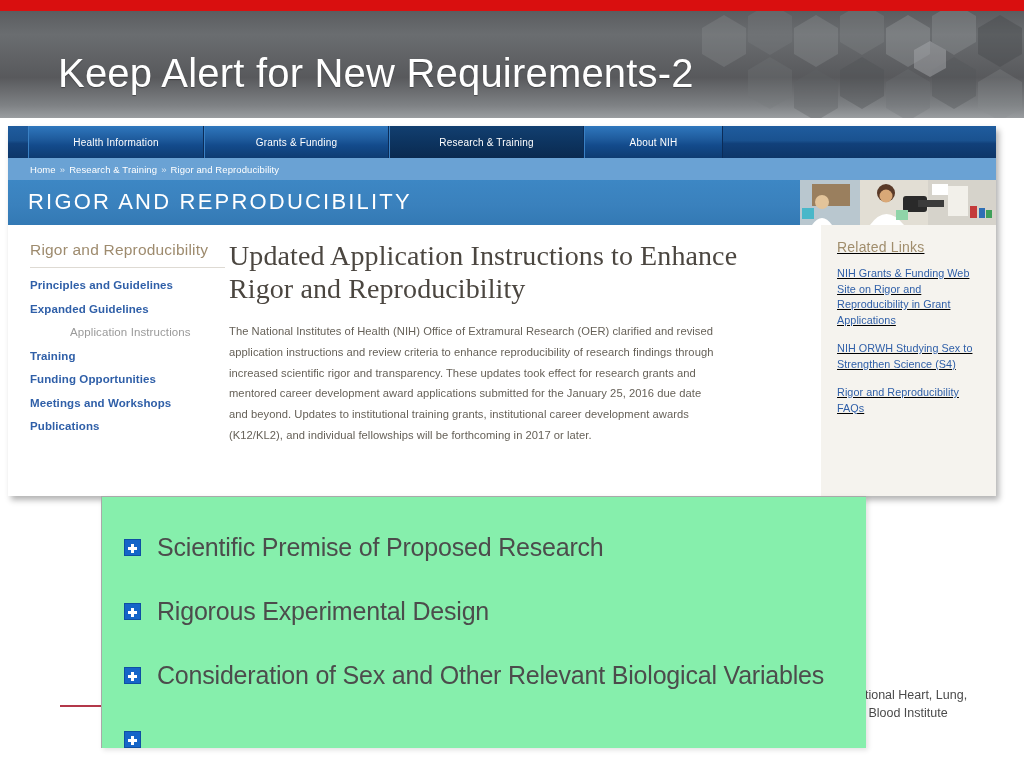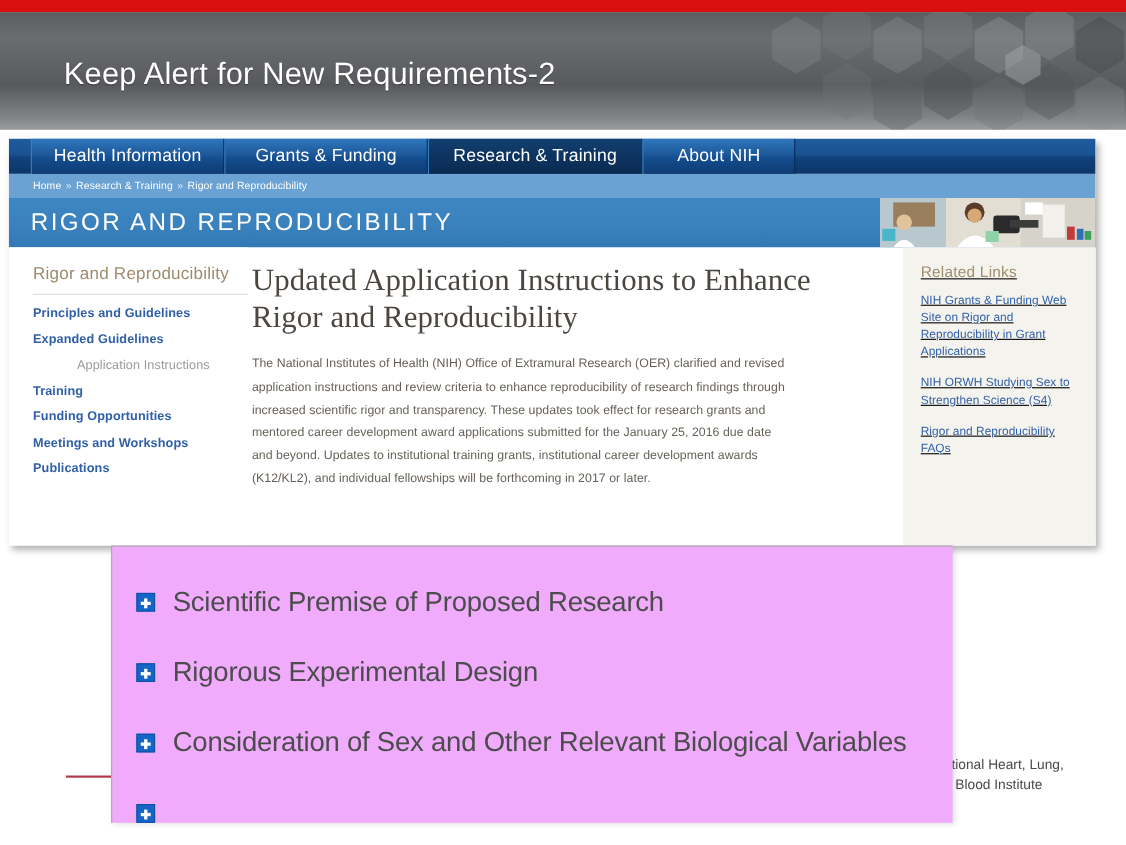--- a/index.html
+++ b/index.html
@@ -17,41 +17,41 @@
     background:#d90f0f;
   }
   .slide-banner{
     position:absolute; left:0; top:11px; width:1024px; height:107px;
     background:linear-gradient(to bottom,#5b5d60 0%,#6a6d70 22%,#58595c 62%,#7e8184 88%,#9a9da0 100%);
     overflow:hidden;
   }
   .hexwrap{ position:absolute; right:0; top:0; width:340px; height:107px; opacity:.55; }
   .slide-title{
     position:absolute; left:58px; top:40px;
-    font-size:28px; color:#ffffff; letter-spacing:.2px;
+    font-size:40px; color:#ffffff; letter-spacing:.2px;
     font-family:"Liberation Sans", sans-serif; font-weight:400;
     text-shadow:0 1px 1px rgba(0,0,0,.35);
     white-space:nowrap;
   }
 
   
   .page{
     position:absolute; left:8px; top:126px; width:988px; height:370px;
     background:#ffffff;
     box-shadow:3px 4px 6px rgba(0,0,0,.30);
     overflow:hidden;
   }
   .navbar{
     position:relative; height:32px; width:100%;
     background:linear-gradient(to bottom,#1f5c9e 0%,#1a5290 45%,#11407a 55%,#0d3668 100%);
     display:flex; align-items:stretch;
   }
   .navtab{
     flex:0 0 auto; display:flex; align-items:center; justify-content:center;
-    color:#ffffff; font-size:16px; letter-spacing:.2px;
+    color:#ffffff; font-size:10px; letter-spacing:.2px;
     background:linear-gradient(to bottom,#2f77bd 0%,#1f5c9e 40%,#134b8c 60%,#0e3c72 100%);
     border-right:1px solid #0b2c58;
     border-left:1px solid #3a81c4;
     cursor:pointer; white-space:nowrap;
   }
   .navtab.active{
     background:linear-gradient(to bottom,#123f70 0%,#0d3460 50%,#0a2a50 100%);
     color:#ffffff;
   }
   .navtab.first{ margin-left:20px; }
@@ -132,21 +132,21 @@
 
   
   .redrule{
     position:absolute; left:60px; top:705px; width:105px; height:2px;
     background:#b3384a;
   }
 
   
   .overlay{
     position:absolute; left:101px; top:496px; width:765px; height:252px;
-    background:#f0abfc;
+    background:#86efac;
     border:1px solid #a9a9a9;
     border-right:none; border-bottom:none;
     box-shadow:2px 2px 5px rgba(0,0,0,.12);
     padding:18px 0 0 22px;
   }
   .ov-item{
     display:flex; align-items:center; height:64px;
     cursor:pointer;
   }
   .plusicon{

